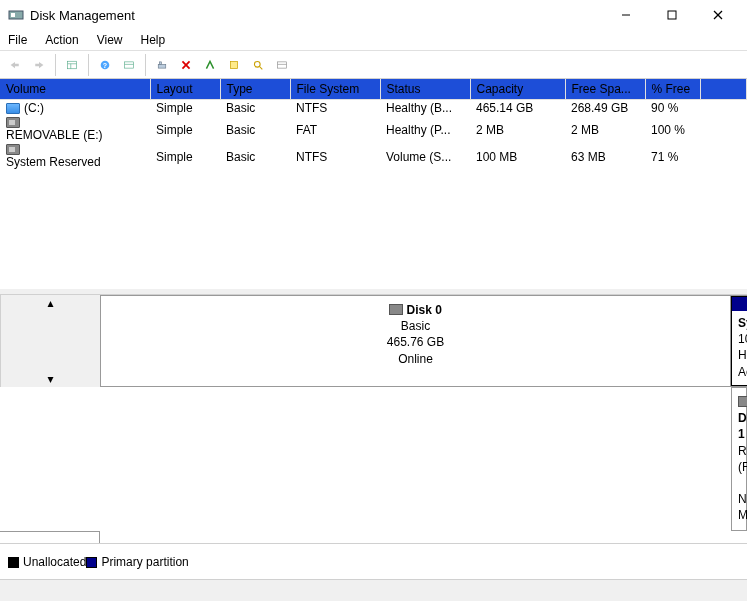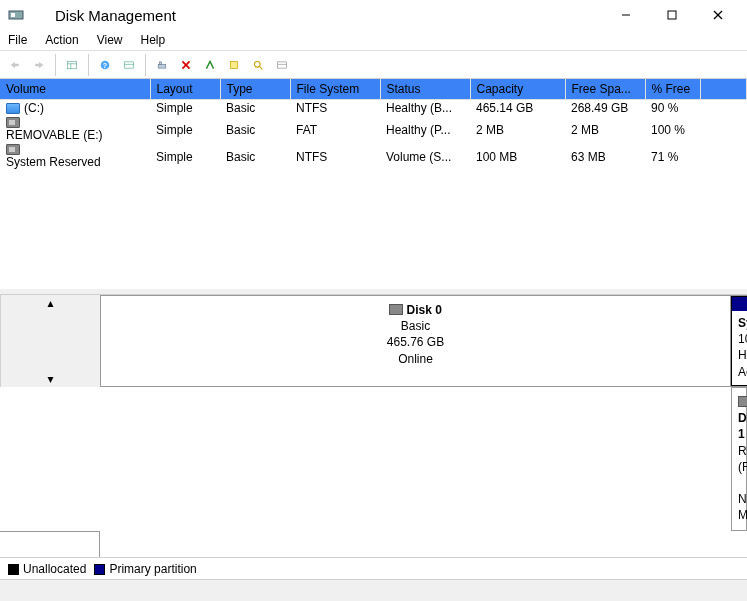--- a/index.html
+++ b/index.html
@@ -17,22 +17,21 @@
   }
   .titlebar {
     height: 30px;
     display: flex;
     align-items: center;
     padding: 0 6px 0 8px;
     border-bottom: 0;
   }
   .titlebar .title {
     flex: 1;
-    font-size: 15px;
-    margin-left: 25px;
+    font-size: 13px;
   }
   .titlebar .app-icon {
     width: 16px; height: 16px; margin-right: 6px;
     display: inline-flex; align-items:center; justify-content:center;
   }
   .winbtn { width: 46px; height: 30px; display:flex; align-items:center; justify-content:center; }
   .winbtn svg { width:10px; height:10px; }
   .menubar {
     height: 21px;
     display:flex;
@@ -66,21 +65,21 @@
   }
   .listview table {
     width: 100%;
     border-collapse: collapse;
     table-layout: fixed;
   }
   .listview thead th {
     text-align:left;
     font-weight: normal;
     padding: 3px 6px;
-    background: #3b82f6;
+    background: #1d4ed8;
     border-right: 1px solid #e0e0e0;
     border-bottom: 1px solid #e0e0e0;
     white-space: nowrap;
     overflow:hidden; text-overflow: ellipsis;
   }
   .listview tbody td {
     padding: 1px 6px;
     white-space: nowrap;
     overflow:hidden; text-overflow: ellipsis;
   }
@@ -134,24 +133,24 @@
     line-height: 1.35;
     flex:1;
   }
   .part .ptitle { font-weight: bold; }
   .scrollcol { background:#f0f0f0; border-left:1px solid #d0d0d0; position:relative; }
   .scroll-up, .scroll-down { position:absolute; left:0; right:0; height:16px; background:#f0f0f0; display:flex; align-items:center; justify-content:center; }
   .scroll-up { top:0; }
   .scroll-down { bottom:0; }
 
   .legend {
-    height: 22px;
+    height: 36px;
     display:flex;
     align-items:center;
-    gap: 8px;
+    gap: 0;
     padding: 0 8px;
     border-top: 1px solid #d0d0d0;
     background:#fff;
   }
   .legend .sw { width:11px; height:11px; display:inline-block; margin-right:4px; vertical-align:middle; border:1px solid #000; }
   .legend .sw.unalloc { background:#000; }
   .legend .sw.primary { background:#00008b; }
 
   .statusbar {
     height: 22px;

